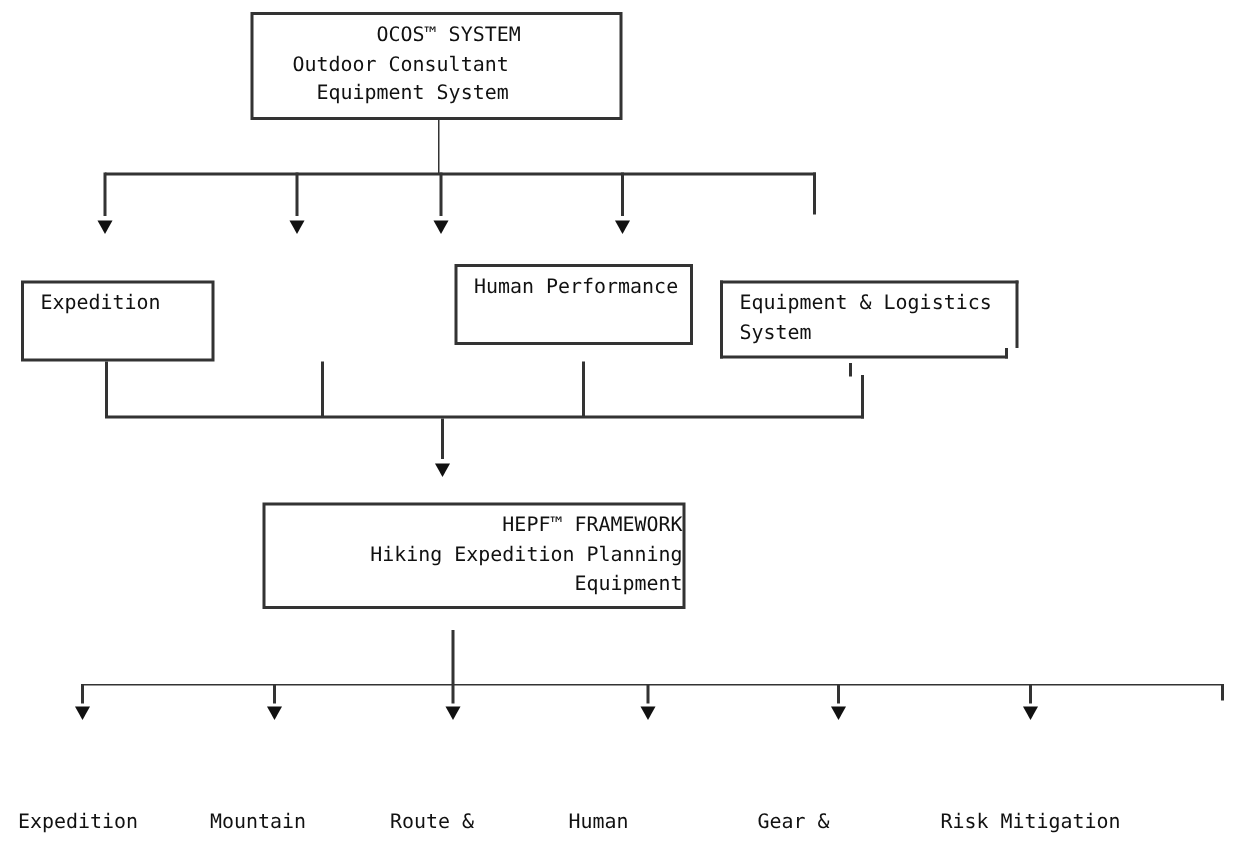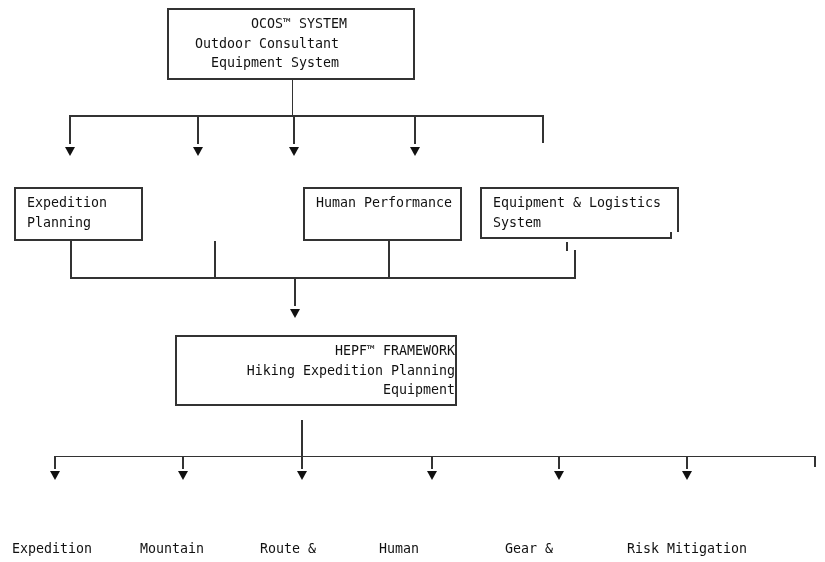--- a/index.html
+++ b/index.html
@@ -52,23 +52,22 @@
   <div class="v" style="left:414.25px;top:115px;height:29px;"></div>
   <div class="v" style="left:542px;top:115px;height:28px;"></div>
 
   <div class="arrow" style="left:64.5px;top:147px;"></div>
   <div class="arrow" style="left:192.5px;top:147px;"></div>
   <div class="arrow" style="left:288.5px;top:147px;"></div>
   <div class="arrow" style="left:409.5px;top:147px;"></div>
 
   <div class="node" style="left:14px;top:187px;width:129px;height:54px;padding-left:11px;">
     <div class="ln">Expedition</div>
-    <div class="ln">Planning</div>
   </div>
-  <div class="node" style="left:303px;top:187px;width:159px;height:54px;padding-left:11px;">
+  <div class="node" style="left:303px;top:176px;width:159px;height:54px;padding-left:11px;">
     <div class="ln">Human Performance</div>
   </div>
 
   <div class="node" style="left:480px;top:187px;width:199px;height:52px;padding-left:11px;border-right:none;border-bottom:none;">
     <div class="ln">Equipment &amp; Logistics</div>
     <div class="ln">System</div>
   </div>
   <div class="v" style="left:677px;top:187px;width:2px;height:45px;"></div>
   <div class="h" style="left:480px;top:237px;width:192px;height:2px;"></div>
   <div class="v" style="left:670px;top:232px;width:2px;height:7px;"></div>

